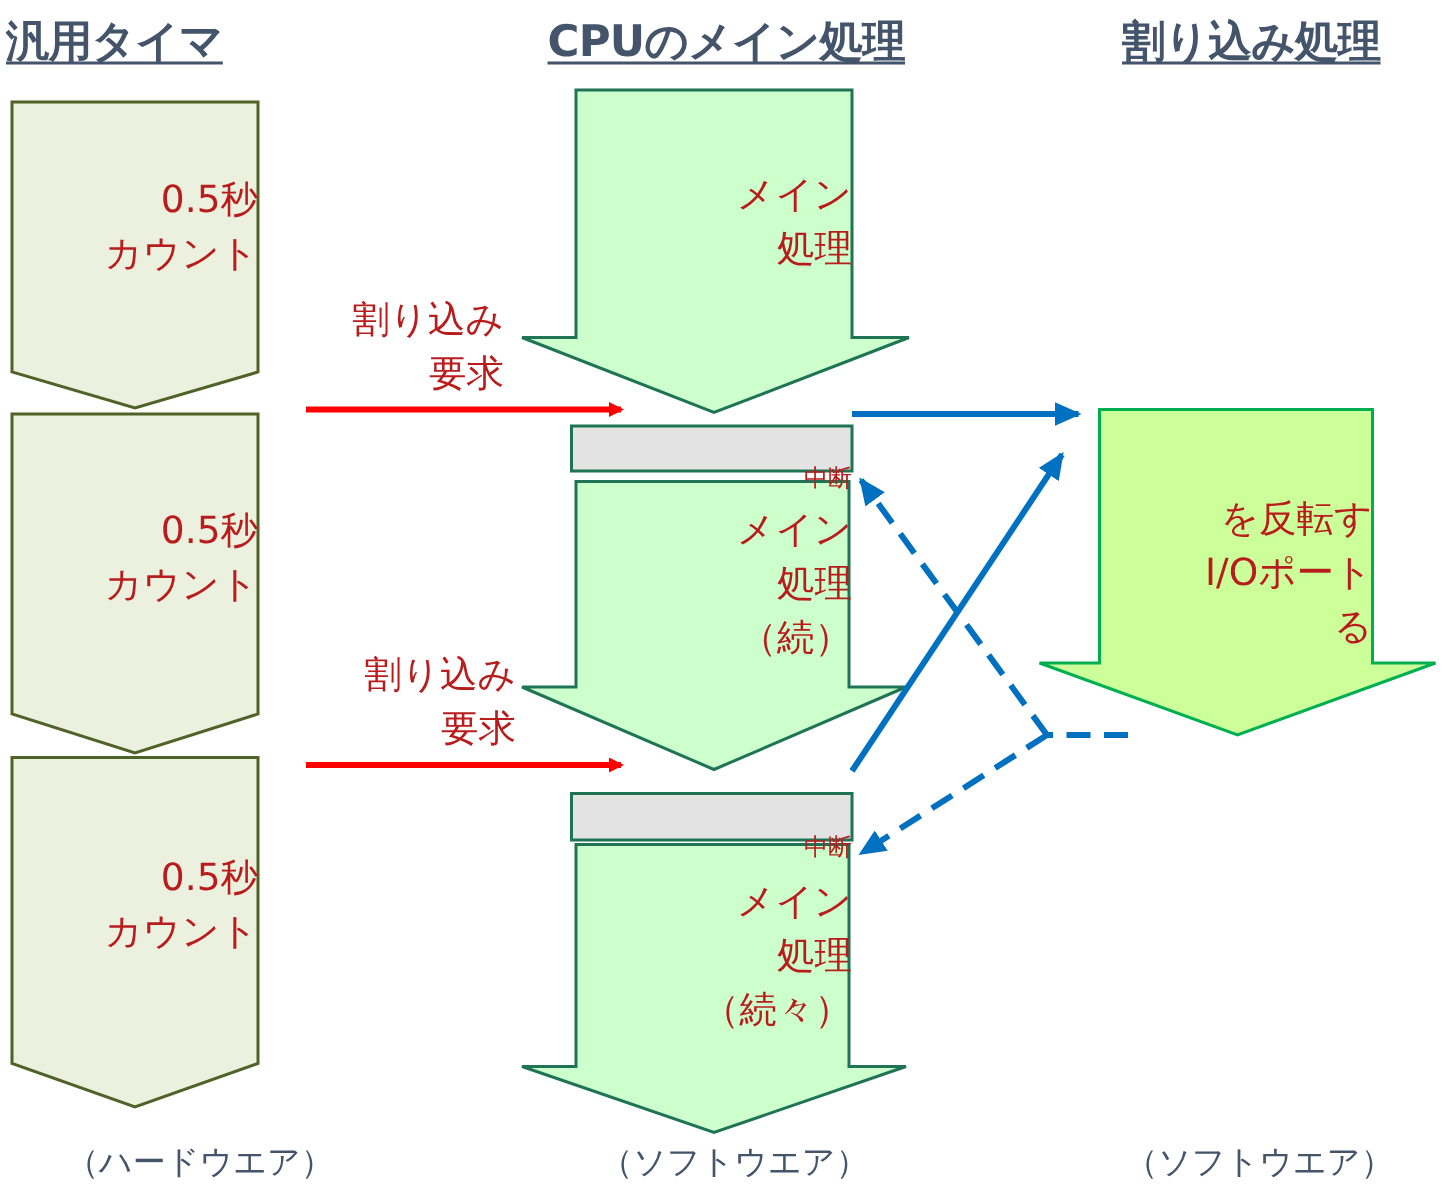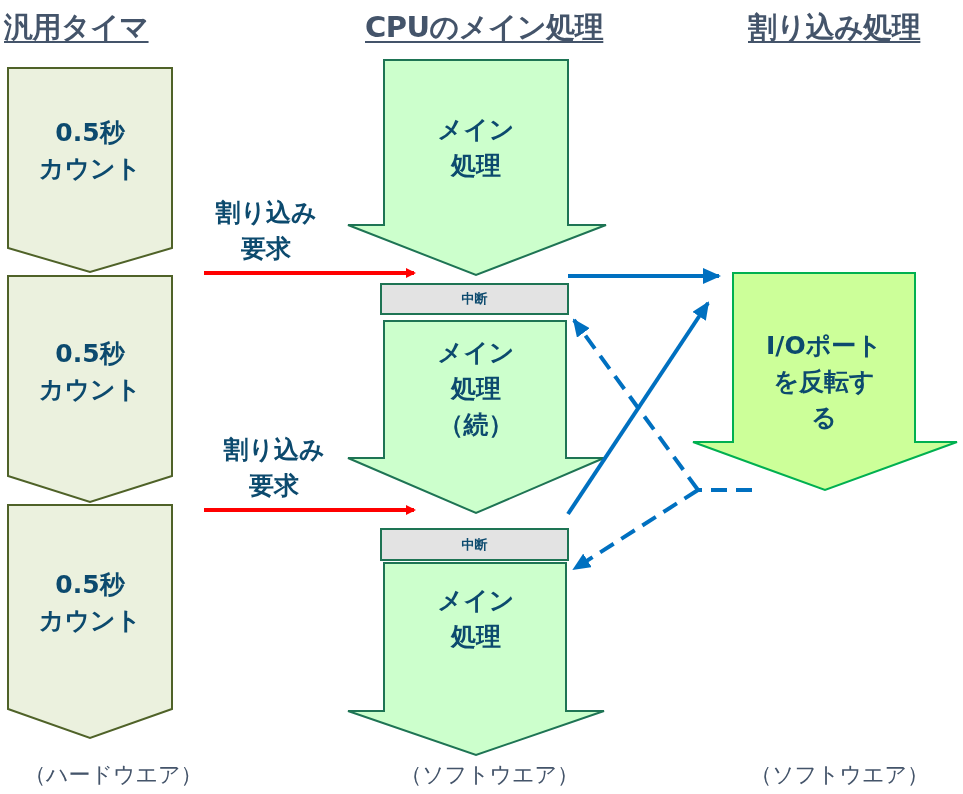--- a/index.html
+++ b/index.html
@@ -1,22 +1,22 @@
 <!DOCTYPE html>
 <html><head>
 <meta charset="utf-8">
 <style>
   html, body { margin: 0; padding: 0; background: #ffffff; }
   body { width: 963px; height: 794px; position: relative; overflow: hidden;
          font-family: "DejaVu Sans", sans-serif; color: #44546a; }
   svg.diagram { position: absolute; left: 0; top: 0; }
   .hdr { position: absolute; font-weight: bold; font-size: 29px; text-decoration: underline;
          text-underline-offset: 4px; color: #44546a; white-space: nowrap; letter-spacing: -0.5px; text-align: right; }
-  .lbl { position: absolute; text-align: center; font-size: 25px; line-height: 36px; color: #0c4a6e; white-space: nowrap; font-weight: bold; }
-  .small { font-size: 13px; line-height: 30px; }
+  .lbl { position: absolute; text-align: right; font-size: 25px; line-height: 36px; color: #b91c1c; white-space: nowrap; }
+  .small { font-size: 16px; line-height: 30px; margin-top: 20px; }
   .foot { position: absolute; font-size: 22px; color: #44546a; white-space: nowrap; }
 </style>
 </head>
 <body>
 
 <svg class="diagram" width="963" height="794" viewBox="0 0 963 794">
   <defs>
     <marker id="redHead" markerWidth="10" markerHeight="10" refX="8" refY="5" orient="auto" markerUnits="userSpaceOnUse">
       <path d="M0,0 L10,5 L0,10 z" fill="#ff0000"></path>
     </marker>
@@ -71,35 +71,36 @@
   <div>処理</div>
 </div>
 <div class="lbl" style="left:384px; width:184px; top:335px;">
   <div>メイン</div>
   <div>処理</div>
   <div>（続）</div>
 </div>
 <div class="lbl" style="left:384px; width:184px; top:583px;">
   <div>メイン</div>
   <div>処理</div>
+  <div>（続々）</div>
 </div>
 
 <div class="lbl small" style="left:381px; width:187px; top:284px;">中断</div>
 <div class="lbl small" style="left:381px; width:187px; top:530px;">中断</div>
 
 <div class="lbl" style="left:196px; width:140px; top:195px;">
   <div>割り込み</div>
   <div>要求</div>
 </div>
 <div class="lbl" style="left:204px; width:140px; top:432px;">
   <div>割り込み</div>
   <div>要求</div>
 </div>
 
 <div class="lbl" style="left:733px; width:182px; top:328px;">
+  <div>を反転す</div>
   <div>I/Oポート</div>
-  <div>を反転す</div>
   <div>る</div>
 </div>
 
-<div class="foot" style="left:24px; top:760px;">（ハードウエア）</div>
+<div class="foot" style="left:44px; top:760px;">（ハードウエア）</div>
 <div class="foot" style="left:400px; top:760px;">（ソフトウエア）</div>
 <div class="foot" style="left:750px; top:760px;">（ソフトウエア）</div>
 
 </body></html>

